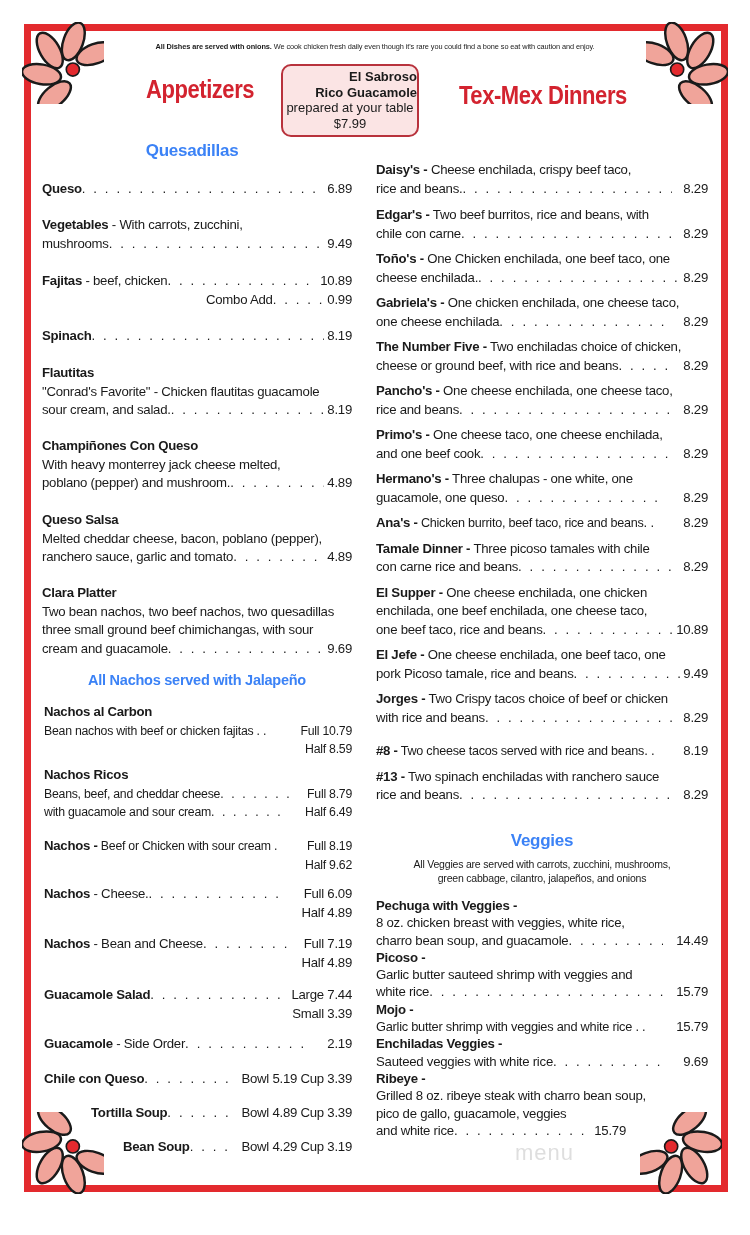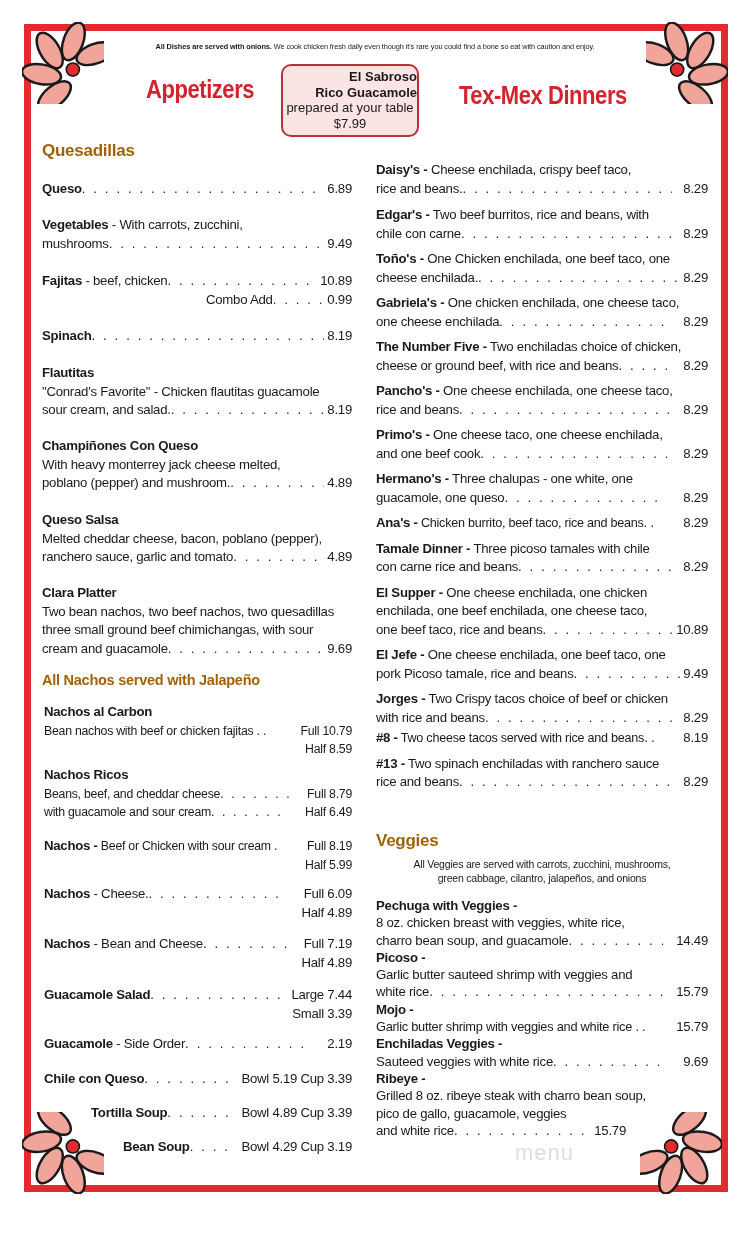--- a/index.html
+++ b/index.html
@@ -13,21 +13,21 @@
             font-size:8px; letter-spacing:-0.1px; transform:scaleX(0.92); }
   .notice b { font-weight:bold; }
   .h-title { position:absolute; color:#d3232f; font-weight:bold; font-size:25px;
              letter-spacing:-0.5px; transform:scaleX(0.88); transform-origin:left top; }
   .promo { position:absolute; left:281px; top:64px; width:138px; height:73px;
            border:2px solid #b8323c; border-radius:10px; background:#fbe4e4;
            box-sizing:border-box; text-align:center; font-size:13px; line-height:15.5px;
            padding-top:3px; }
   .promo .b { font-weight:bold;text-align:right; }
   .col { position:absolute; font-size:13.2px; line-height:18.5px; letter-spacing:-0.25px; }
-  .sub { color:#a16207; font-weight:bold; }
+  .sub { color:#3b82f6; font-weight:bold; text-align:center; }
   .item { position:absolute; }
   .line { display:flex; white-space:nowrap; }
   .line .txt { flex:0 0 auto; }
   .line .dots { flex:1 1 auto; overflow:hidden; white-space:nowrap; letter-spacing:2.1px; }
   .line .dots::after { content:". . . . . . . . . . . . . . . . . . . . . . . . . . . . . . . . . . . . . . . . . . . . . . . . . . . ."; }
   .line .price { flex:0 0 auto; padding-left:3px; }
   .bold { font-weight:bold; }
   .right { text-align:right; }
   .small { font-size:10.5px; line-height:14px; text-align:center; letter-spacing:-0.2px; }
   .wm { position:absolute; left:515px; top:1140px; color:rgba(160,160,160,0.35);
@@ -206,21 +206,21 @@
         <span class="price">Half 6.49</span>
       </div>
   </div>
 
   <div class="item" style="top:837px;left:2px;width:308px;">
     <div class="line" style="font-size:12.3px;">
         <span class="txt"><span class="bold" style="font-size:13.2px;">Nachos -</span><span> Beef or Chicken with sour cream .</span></span>
         <span style="flex:1"></span>
         <span class="price">Full 8.19</span>
       </div>
-    <div class="right" style="font-size:12.3px;">Half 5.99</div>
+    <div class="right" style="font-size:12.3px;">Half 9.62</div>
   </div>
 
   <div class="item" style="top:885px;left:2px;width:308px;">
     <div class="line">
         <span class="txt"><span class="bold">Nachos</span><span> - Cheese.</span></span>
         <span class="dots" style="margin-right:14px;"></span>
         <span class="price">Full 6.09</span>
       </div>
     <div class="right">Half 4.89</div>
   </div>
@@ -364,21 +364,21 @@
       </div>
   </div>
   <div class="item" style="position:relative;margin-bottom:7px;">
     <div><span class="bold">El Jefe -</span><span> One cheese enchilada, one beef taco, one</span></div>
     <div class="line">
         <span class="txt">pork Picoso tamale, rice and beans</span>
         <span class="dots"></span>
         <span class="price">9.49</span>
       </div>
   </div>
-  <div class="item" style="position:relative;margin-bottom:2px;">
+  <div class="item" style="position:relative;margin-bottom:15px;">
     <div><span class="bold">Jorges -</span><span> Two Crispy tacos choice of beef or chicken</span></div>
     <div class="line">
         <span class="txt">with rice and beans</span>
         <span class="dots" style="margin-right:8px;"></span>
         <span class="price">8.29</span>
       </div>
   </div>
   <div class="item" style="position:relative;margin-bottom:7px;">
     <div class="line">
         <span class="txt"><span class="bold">#8 -</span><span style="font-size:12.6px;"> Two cheese tacos served with rice and beans</span></span>

